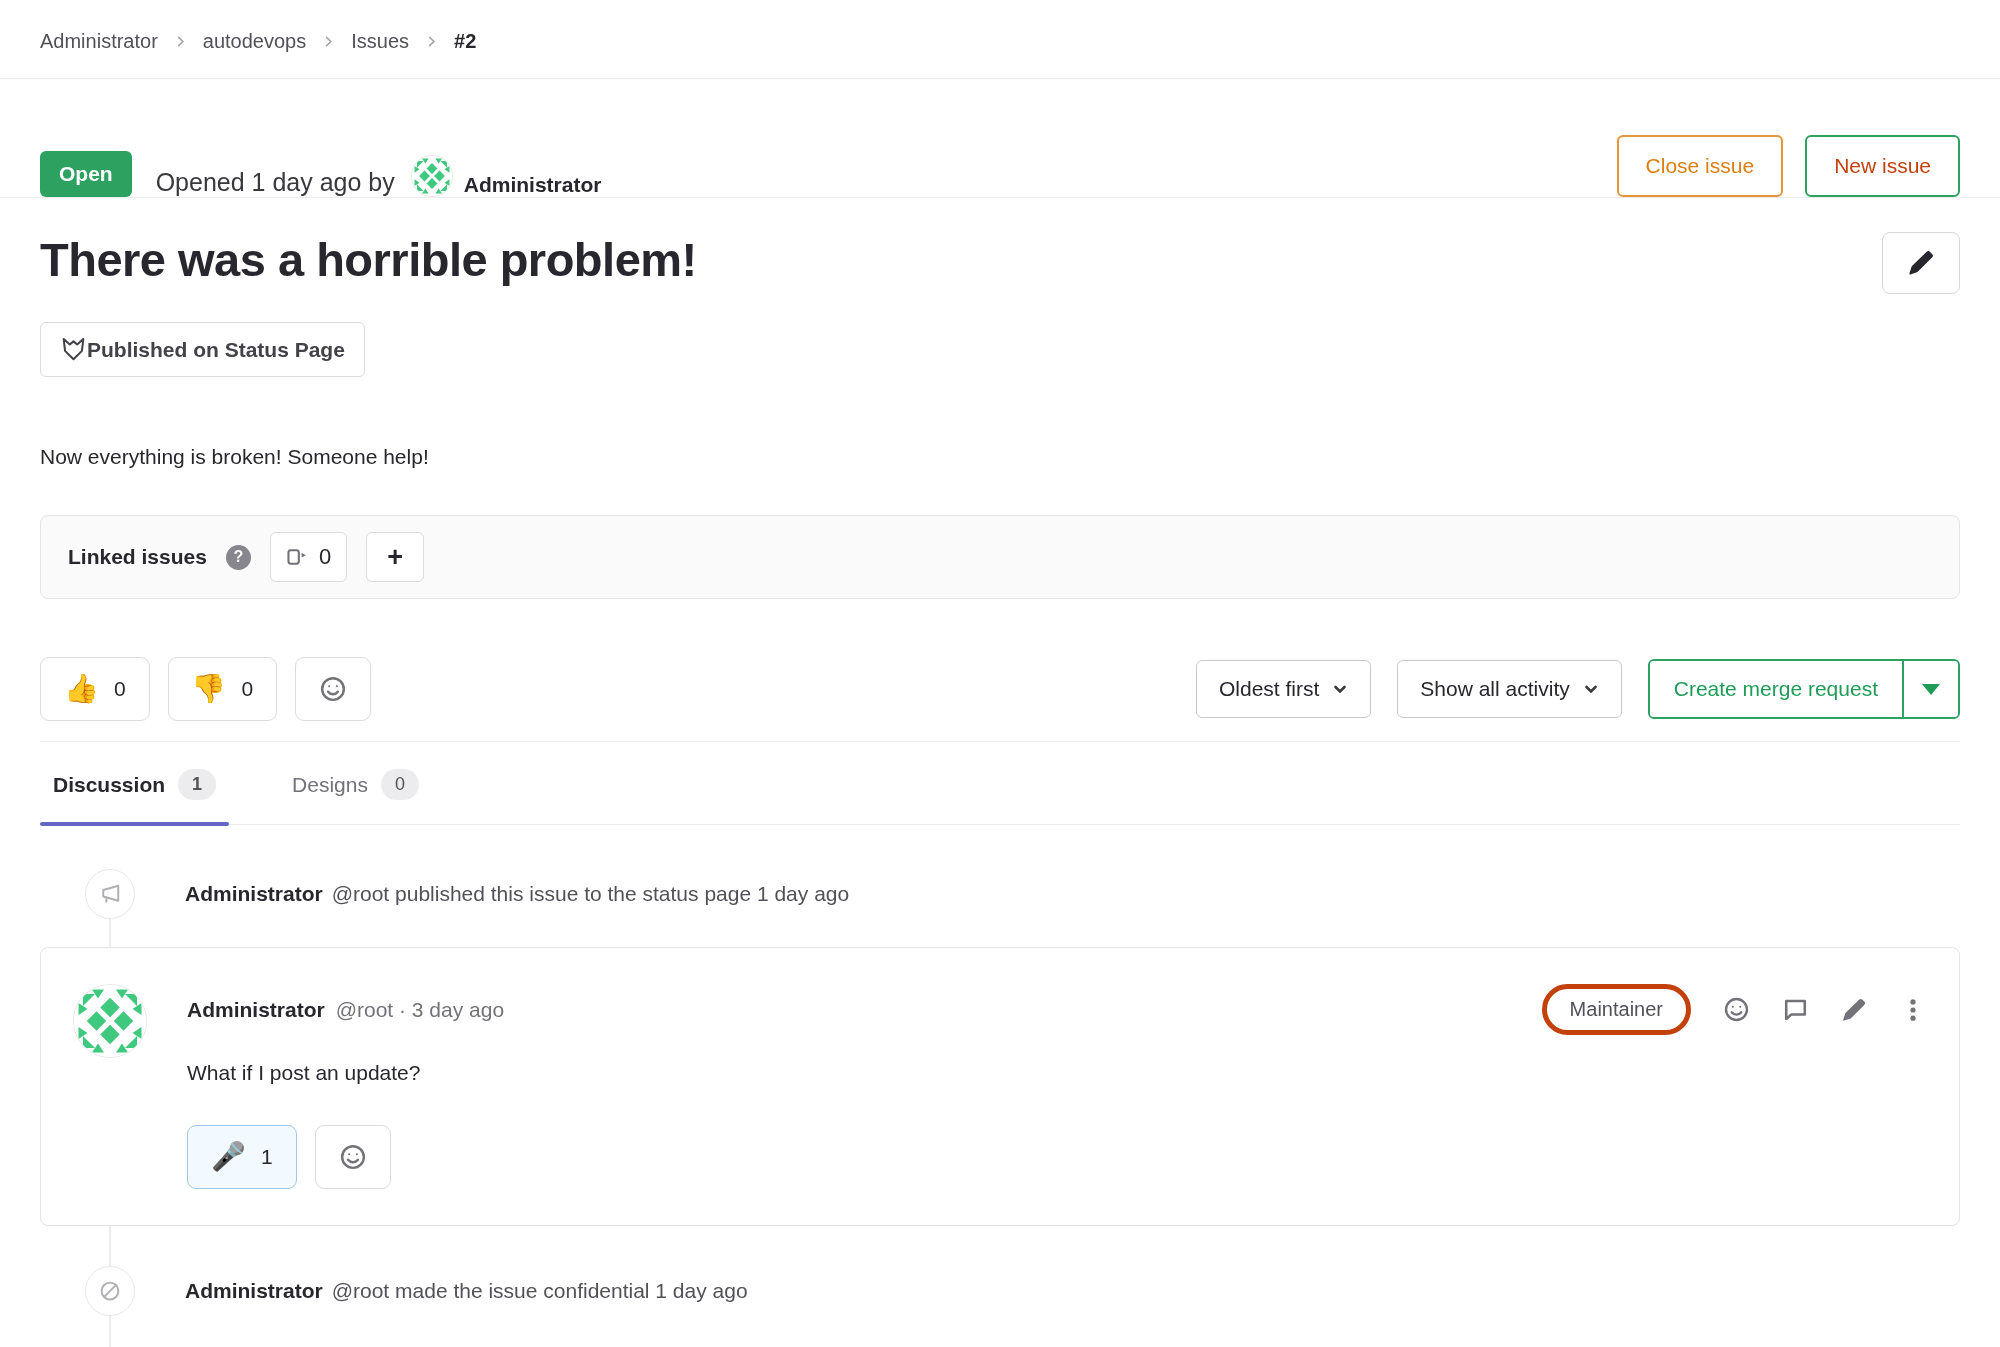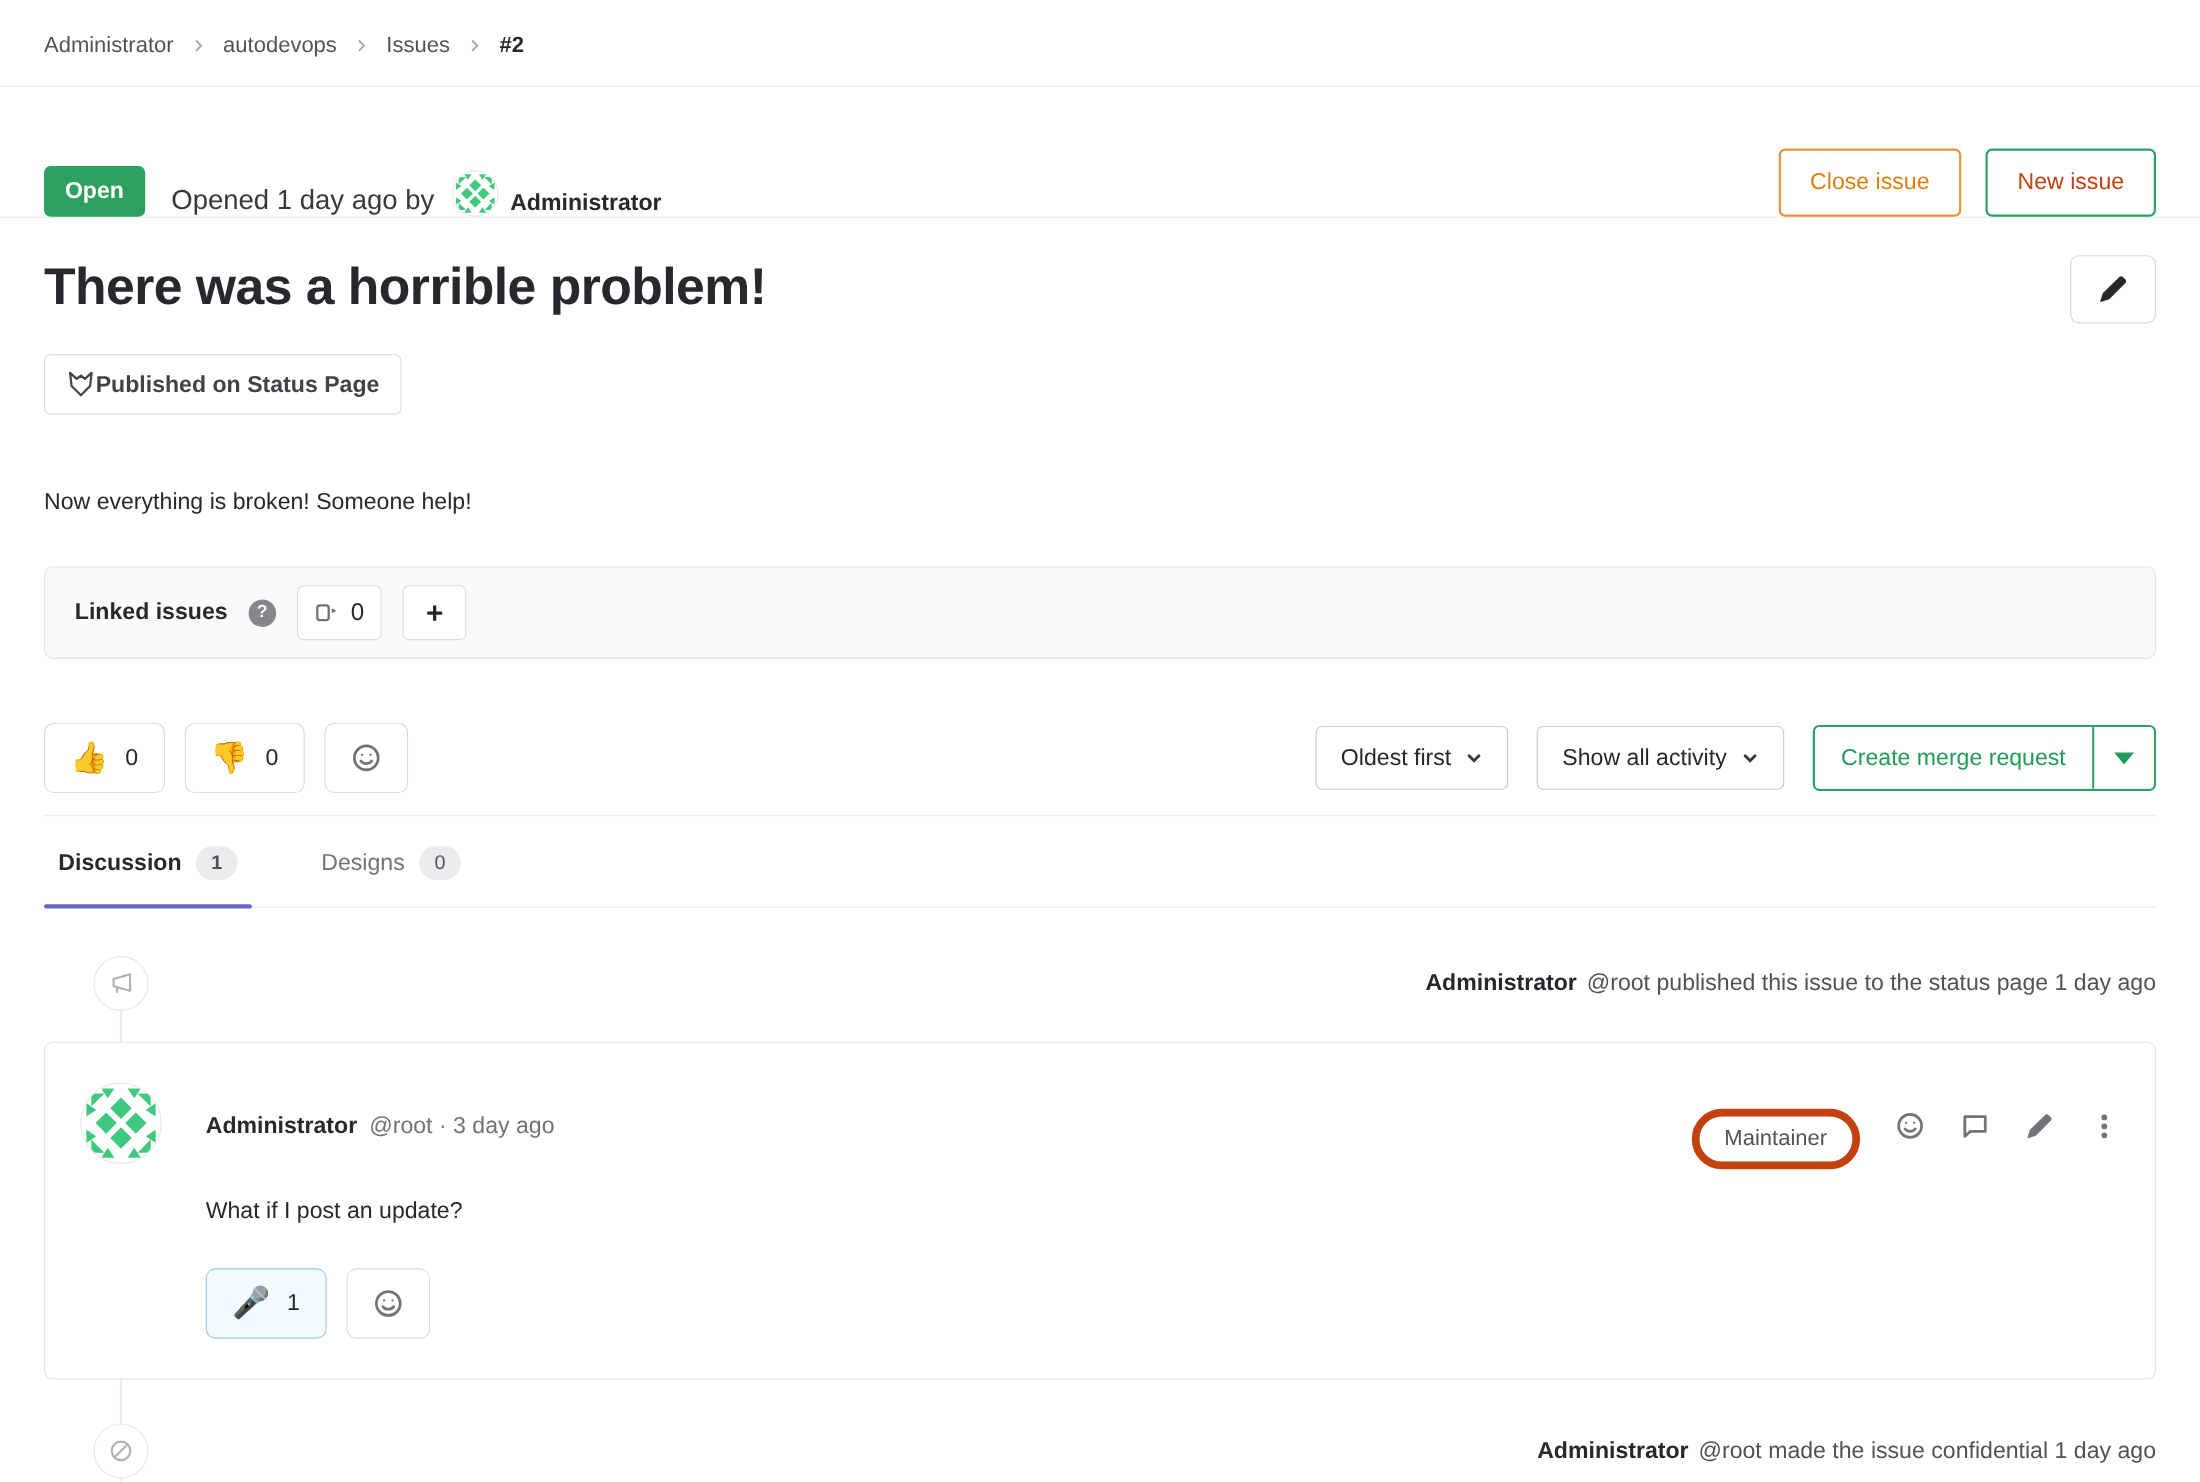--- a/index.html
+++ b/index.html
@@ -68,33 +68,33 @@
   
   .tabs { display:flex; gap:50px; border-bottom:1px solid #ececef; }
   .tab { display:flex; align-items:center; gap:13px; padding:27px 13px 24px; font-size:21px; color:#737278; position:relative; cursor:pointer; }
   .tab .pill { background:#ececef; color:#535158; border-radius:999px; padding:5px 14px; font-size:18px; }
   .tab.active { color:#28272d; font-weight:700; }
   .tab.active::after { content:""; position:absolute; left:0; right:0; bottom:-2px; height:4px; background:#6666c4; border-radius:2px; }
 
   
   .timeline { position:relative; padding-bottom:130px; }
   .timeline::before { content:""; position:absolute; left:69px; top:0; bottom:0; width:2px; background:#ececef; }
-  .sys-note { position:relative; padding-left:145px; margin-top:44px; min-height:50px; display:flex; align-items:center; font-size:21px; color:#535158;justify-content:flex-end; }
+  .sys-note { position:relative; padding-left:145px; margin-top:44px; min-height:50px; display:flex; align-items:center; font-size:21px; color:#535158; }
   .note-circle { position:absolute; left:45px; top:0; width:50px; height:50px; border-radius:50%; background:#fff; border:1px solid #e7e7ea; display:flex; align-items:center; justify-content:center; color:#b0afb4; }
   .sys-author { font-weight:700; color:#28272d; margin-right:9px; cursor:pointer; }
 
   
   .comment-card { position:relative; z-index:1; margin-top:28px; background:#fff; border:1px solid #e3e3e8; border-radius:8px; padding:36px 32px; display:flex; gap:40px; }
   .avatar-lg { width:74px; height:74px; }
   .comment-main { flex:1; min-width:0; }
   .comment-header { display:flex; align-items:center; font-size:21px; }
   .comment-author { font-weight:700; margin-right:11px; cursor:pointer; }
   .comment-meta { color:#737278; }
   .comment-actions { margin-left:auto; display:flex; align-items:center; gap:31px; }
-  .role-pill { border:7px solid #c2410c; border-radius:999px; padding:9px 23px; font-size:20px; color:#535158;margin-top:24px; }
+  .role-pill { border:5px solid #c2410c; border-radius:999px; padding:9px 23px; font-size:20px; color:#535158; }
   .icon-btn { color:#737278; width:28px; height:28px; display:flex; align-items:center; justify-content:center; background:none; padding:0; }
   .comment-body { margin-top:26px; font-size:21px; color:#28272d; }
   .comment-awards { margin-top:40px; display:flex; }
   .note2 { margin-top:40px; }
 </style>
 </head>
 <body>
 
 <div class="page">
 

